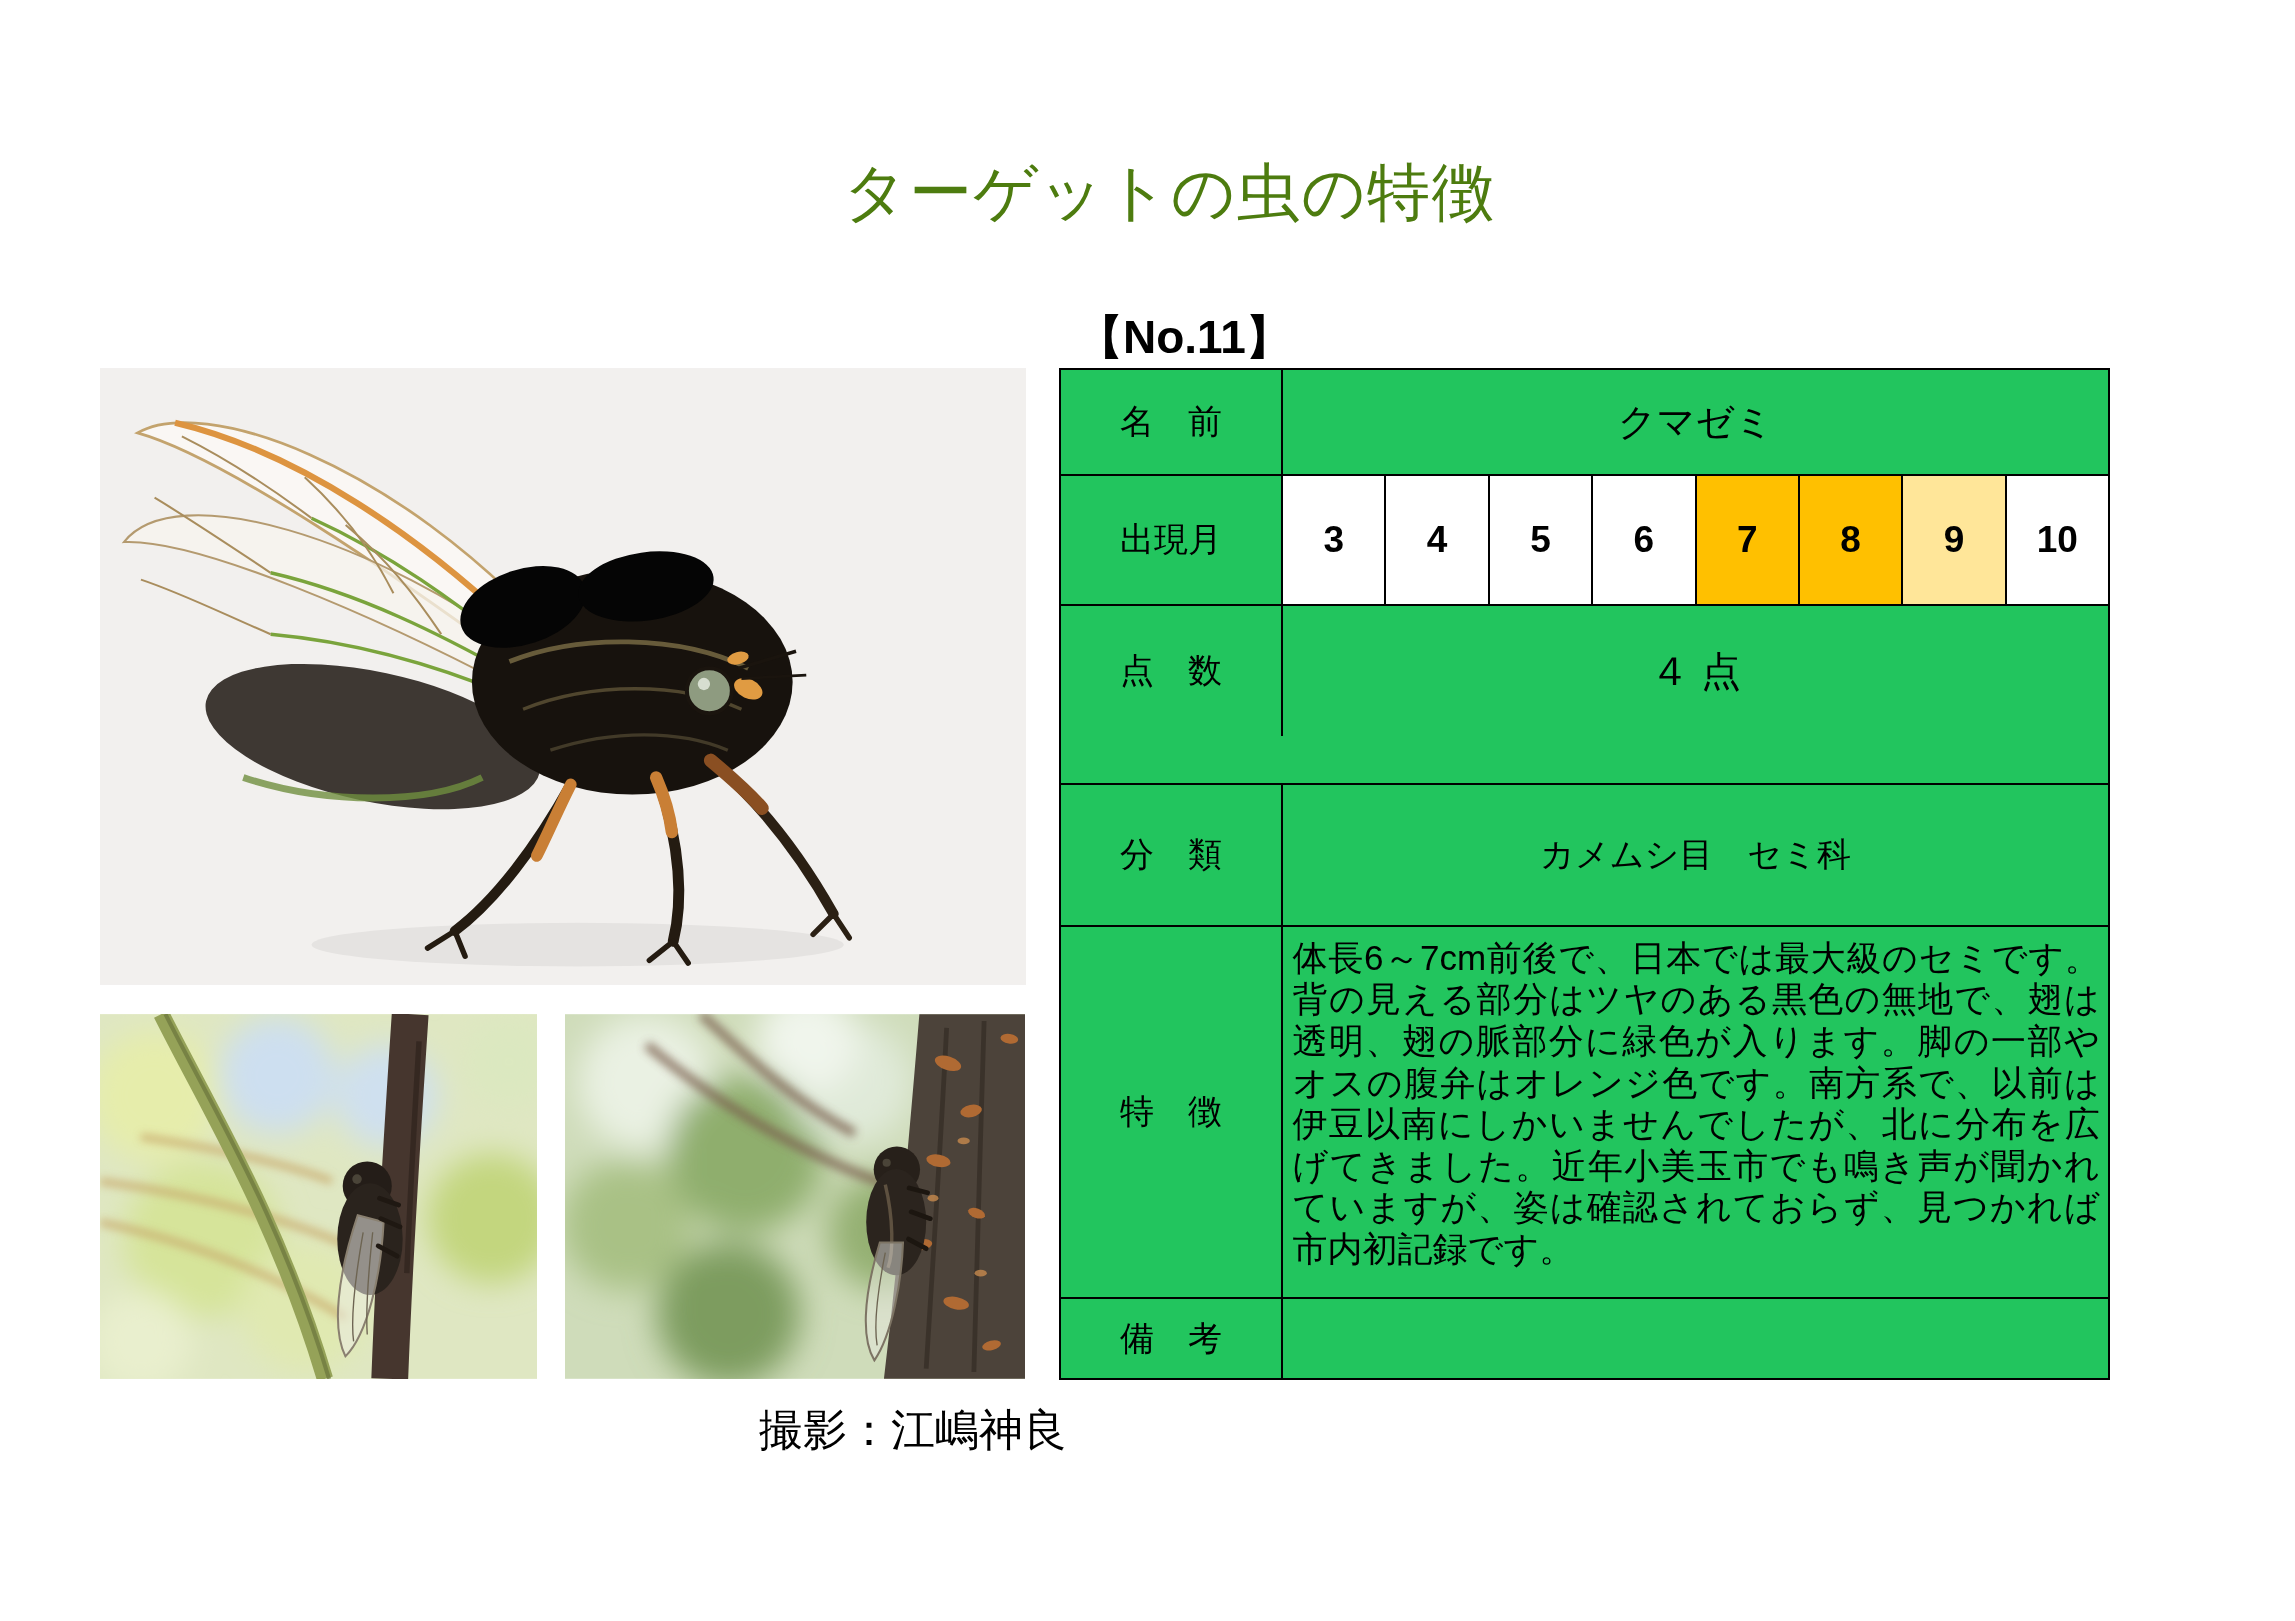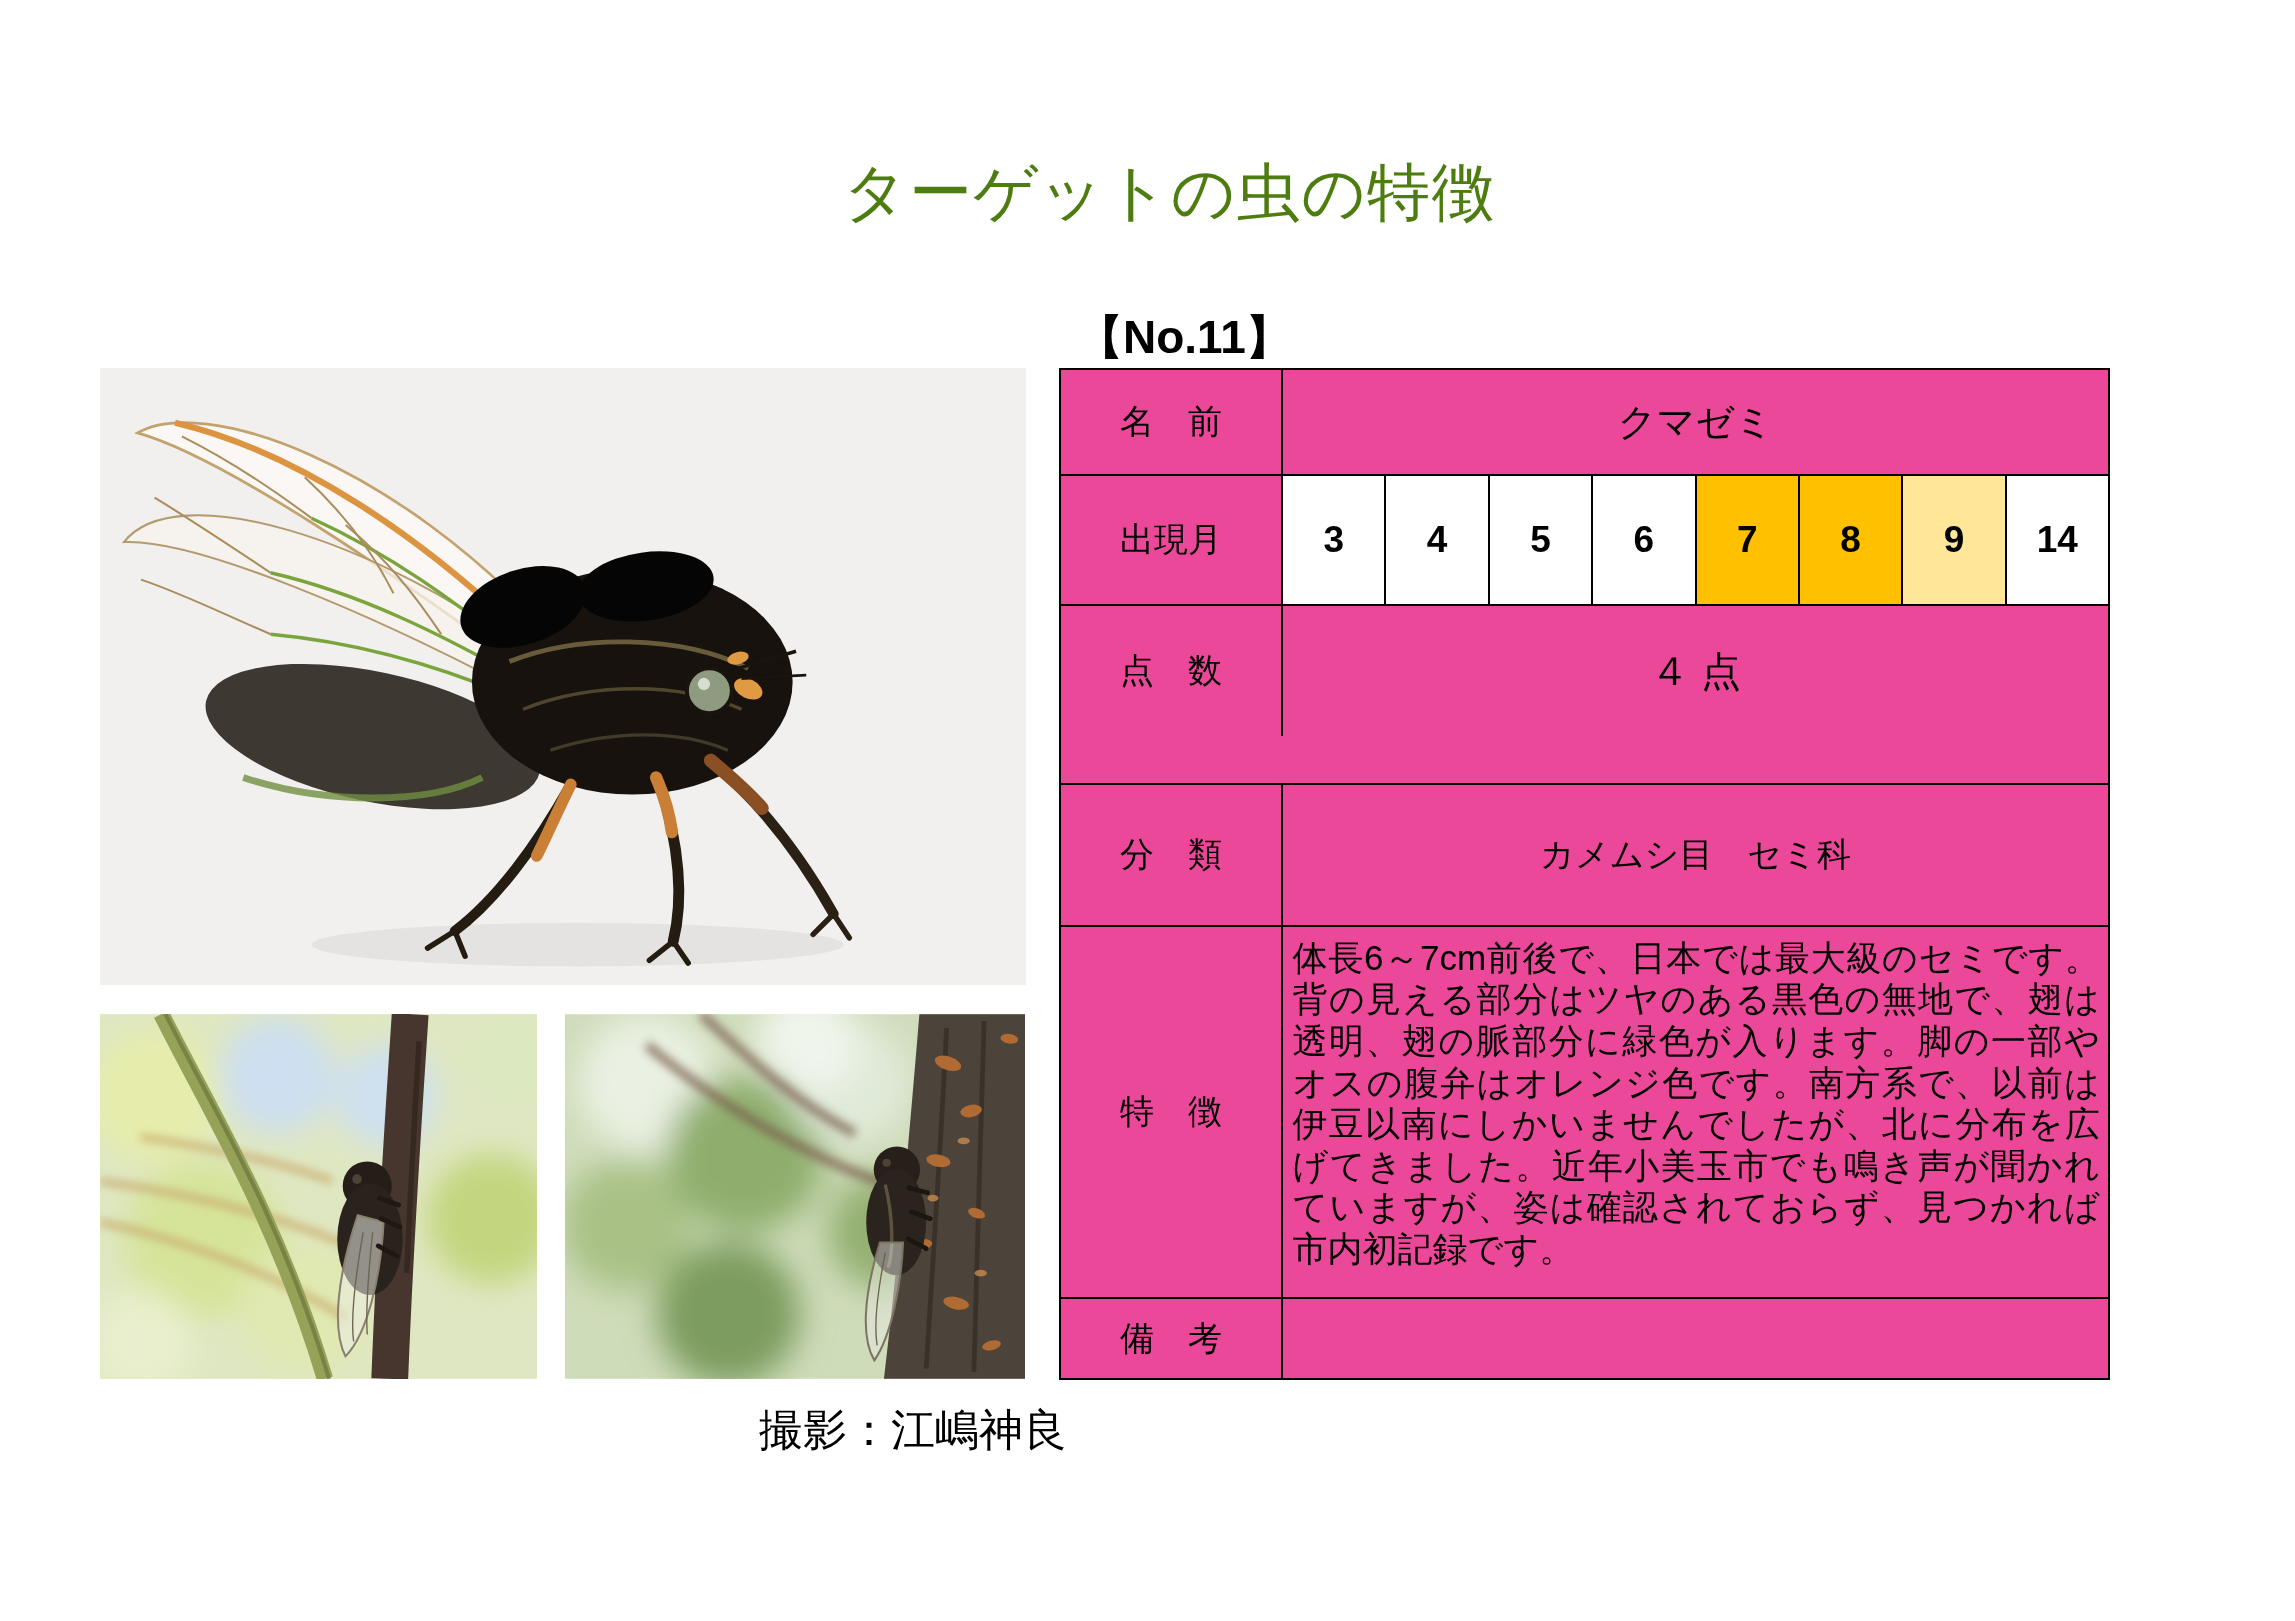--- a/index.html
+++ b/index.html
@@ -29,21 +29,21 @@
   .photo{position:absolute;overflow:hidden;}
   .photo svg{display:block;width:100%;height:100%;}
   .photo-main{left:100px;top:368px;width:926px;height:617px;}
   .photo-left{left:100px;top:1014px;width:437px;height:365px;}
   .photo-right{left:565px;top:1014px;width:460px;height:365px;}
   
   .info-table{
     position:absolute;left:1059px;top:368px;
     width:1051px;height:1012px;
     border:2.7px solid #000;box-sizing:border-box;
-    display:flex;flex-direction:column;background:#ec4899;
+    display:flex;flex-direction:column;background:#22c55e;
   }
   .trow{display:flex;flex-direction:row;box-sizing:border-box;}
   .trow + .trow{border-top:2.7px solid #000;}
   .row-name{height:104px;}
   .row-months{height:130px;}
   .row-points{height:132px;}
   .row-class{height:142px;margin-top:47px;}
   .row-features{height:372px;}
   .row-remarks{flex:1;}
   .label-cell{
@@ -256,21 +256,21 @@
     <div class="trow row-months">
       <div class="label-cell">出現月</div>
       <div class="months-cells">
         <div class="month-cell hl-none">3</div>
         <div class="month-cell hl-none">4</div>
         <div class="month-cell hl-none">5</div>
         <div class="month-cell hl-none">6</div>
         <div class="month-cell hl-strong">7</div>
         <div class="month-cell hl-strong">8</div>
         <div class="month-cell hl-light">9</div>
-        <div class="month-cell hl-none">14</div>
+        <div class="month-cell hl-none">10</div>
       </div>
     </div>
 
     <div class="trow row-points">
       <div class="label-cell">点　数</div>
       <div class="value-cell value-points">４ 点</div>
     </div>
 
     <div class="trow row-class">
       <div class="label-cell">分　類</div>

